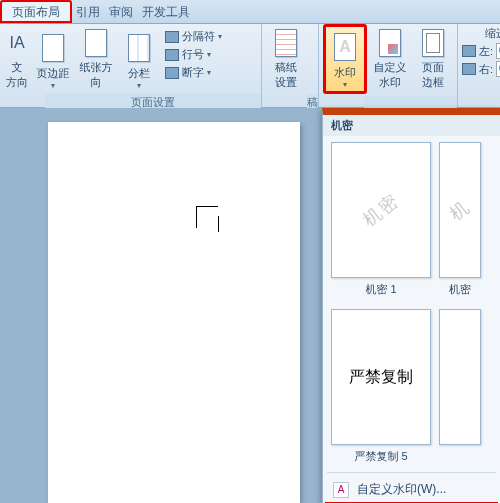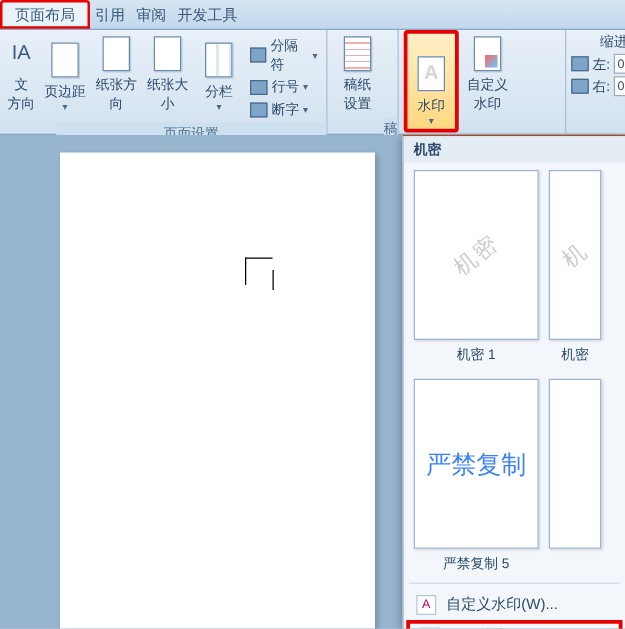--- a/index.html
+++ b/index.html
@@ -63,21 +63,21 @@
     .icon-doc { width: 22px; height: 28px; border: 1px solid #6a8bac; background: #fff; box-shadow: 1px 1px 0 #bcd; position: relative; }
     .small-items { display: flex; flex-direction: column; gap: 1px; font-size: 11px; color: #2b4a6a; padding-top: 2px; }
     .small-item { display: flex; align-items: center; gap: 3px; padding: 1px 3px; cursor: pointer; }
     .mini-icon { width: 14px; height: 12px; background: #7ea4c8; border: 1px solid #4a6a8a; display:inline-block;}
     .dropdown-arrow { font-size: 8px; color: #4a6a8a; }
     .watermark-btn {
       border: 3px solid #e60000;
       background: linear-gradient(#fff0c8,#ffd880);
       border-radius: 3px;
       width: 44px;
-      height: 82px;
+      height: 70px;
       margin-top: -2px;
     }
     .indent-block { display:flex; flex-direction:column; gap:2px; font-size:11px; color:#2b4a6a; padding:2px 4px;}
     .indent-row { display:flex; align-items:center; gap:3px;}
     .spinner { width: 34px; height: 16px; border:1px solid #9ab; background:#fff; font-size:10px; padding-left:2px; display:flex; align-items:center;}
     .document-bg {
       position: absolute;
       left: 0; top: 108px;
       width: 500px;
       height: 395px;
@@ -99,40 +99,40 @@
     }
     .cursor-bar { position: absolute; left: 218px; top: 108px; width: 1px; height: 16px; background: #000;}
     .gallery-panel {
       position: absolute;
       right: 0;
       top: 108px;
       width: 178px;
       height: 395px;
       background: #f3f6fa;
       border-left: 1px solid #9ab6d0;
-      border-top: 1px solid #c2410c;
+      border-top: 7px solid #c2410c;
       box-shadow: -2px 2px 6px rgba(0,0,0,0.25);
     }
     .gallery-header { font-size: 11px; font-weight: bold; color: #2b4a6a; padding: 3px 8px; background: #e4ecf4;}
     .thumbs { display: flex; gap: 8px; padding: 6px 8px; }
     .thumb-wrap { display: flex; flex-direction: column; align-items: center; }
     .thumb {
       width: 100px;
       height: 136px;
       background: #fff;
       border: 1px solid #9ab6d0;
       box-shadow: 1px 1px 2px rgba(0,0,0,0.15);
       display:flex; align-items:center; justify-content:center;
       color:#ccc; font-size:18px;
     }
     .thumb.half { width: 42px; }
     .thumb-diag { transform: rotate(-38deg); font-family: SimSun; letter-spacing: 2px;}
     .thumb-label { font-size: 11px; color: #2b4a6a; margin-top: 4px; text-align:center;}
     .second-row .thumb { height: 136px; }
-    .second-row .thumb .normtxt { color:#3b82f6; font-size: 20px; font-family: Liberation Mono, monospace; }
+    .second-row .thumb .normtxt { color:#000000; font-size: 16px; font-family: Liberation Mono, monospace; }
     .gallery-divider { height:1px; background:#cdd9e6; margin: 2px 4px;}
     .menu-items { padding: 2px 0;}
     .menu-item { display:flex; align-items:center; gap:8px; padding: 4px 10px; font-size:12px; color:#2b4a6a; cursor:pointer;}
     .menu-item.highlight { border: 3px solid #e60000; margin: 0 2px; padding: 2px 8px;}
     .mi-icon { width:16px; height:16px; border:1px solid #b8c6d6; background:#fff; display:flex; align-items:center; justify-content:center; font-size:10px; color:#b06;}
     .wm-A-icon { width:22px; height:28px; border:1px solid #6a8bac; background:#fff; position:relative; display:flex; align-items:center; justify-content:center;}
     .wm-A-icon::before { content:"A"; color:#d4d4d4; font-weight:bold; font-size:16px;}
     .colorpage-icon::after { content:""; position:absolute; right:2px; bottom:2px; width:10px; height:10px; background:linear-gradient(135deg,#f66,#6cf);}
     .border-icon::after { content:""; position:absolute; inset:3px; border:1px solid #888;}
   </style>
@@ -164,26 +164,20 @@
         <span class="dropdown-arrow">▾</span>
       </div>
       <div class="big-btn">
         <div class="icon-square">
             <div class="icon-doc"></div>
           </div>
         <span>纸张方向</span>
       </div>
       <div class="big-btn">
         <div class="icon-square">
-            <div class="icon-doc"></div>
-          </div>
-        <span>纸张大小</span>
-      </div>
-      <div class="big-btn">
-        <div class="icon-square">
             <div class="icon-doc" style="background:repeating-linear-gradient(90deg,#fff,#fff 8px,#dce8f2 8px,#dce8f2 10px);"></div>
           </div>
         <span>分栏</span>
         <span class="dropdown-arrow">▾</span>
       </div>
       <div class="small-items">
         <div class="small-item">
             <span class="mini-icon"></span>
             <span>分隔符</span>
             <span class="dropdown-arrow">▾</span>
@@ -223,20 +217,27 @@
             <div class="wm-A-icon"></div>
           </div>
         <span>水印</span>
         <span class="dropdown-arrow">▾</span>
       </div>
       <div class="big-btn">
         <div class="icon-square">
             <div class="icon-doc colorpage-icon" style="position:relative;"></div>
           </div>
         <span>自定义水印</span>
+      </div>
+      <div class="big-btn">
+        <div class="icon-square">
+            <div class="icon-doc border-icon" style="position:relative;"></div>
+          </div>
+        <span style="white-space:pre-line;">页面
+边框</span>
       </div>
     </div>
     <div class="group-label">&nbsp;</div>
   </div>
 
   <div class="ribbon-group" style="flex:1;">
     <div class="indent-block">
       <div style="text-align:center;">缩进</div>
       <div class="indent-row">
         <span class="mini-icon"></span>

